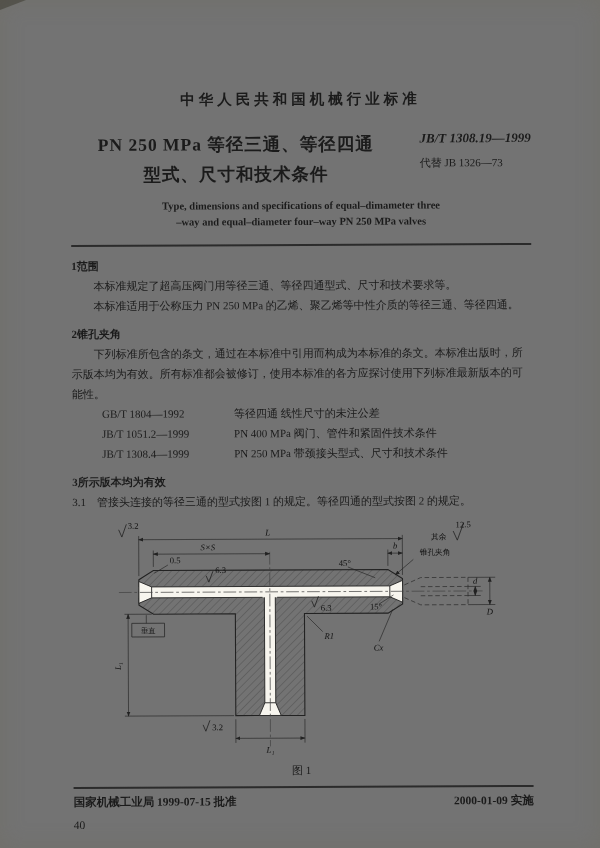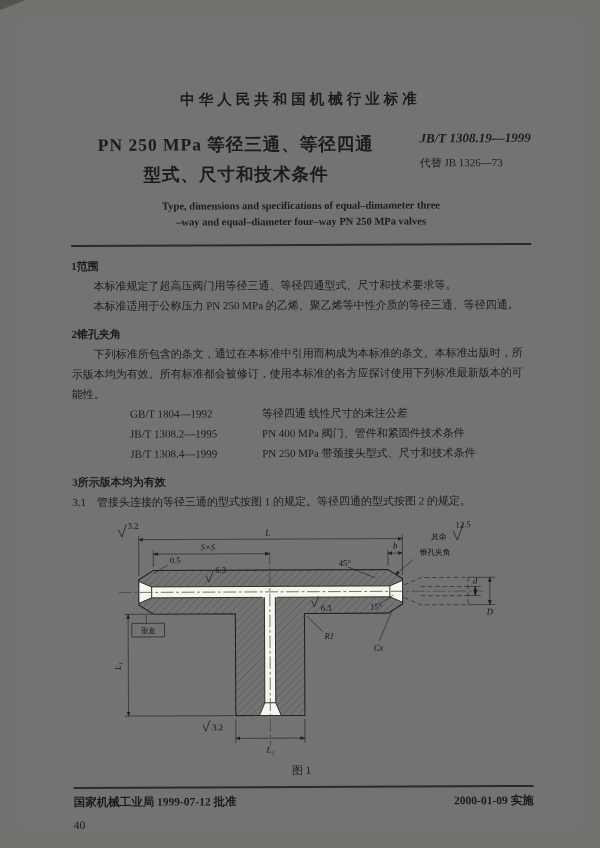--- a/index.html
+++ b/index.html
@@ -31,21 +31,21 @@
   .std-no{font-size:13px;font-weight:bold;font-style:italic;}
   .replaces{font-size:11px;margin-top:9px;}
   .en-title{margin-top:9px;text-align:center;font-size:10.5px;font-weight:bold;line-height:16px;}
   .rule{height:0;border-top:2px solid #2b2b2b;margin-top:14px;}
   .content{margin-top:9px;font-size:11px;line-height:20px;}
   .sec-heading{font-weight:bold;margin-top:8px;}
   .sec-heading .hgap{}
   .para{margin:0;text-indent:2em;}
   .para.noindent{text-indent:0;}
   .refs{padding-left:30px;}
-  .ref-code{display:inline-block;width:132px;margin-left:28px;}
+  .ref-code{display:inline-block;width:132px;}
   .figure{margin-top:6px;padding-left:28px;}
   .fig-caption{width:400px;text-align:center;font-size:11px;margin-top:-2px;}
   .footer-rule{margin-top:8px;}
   .footer-row{display:flex;justify-content:space-between;margin-top:6px;font-size:11.5px;font-weight:bold;}
   .page-no{margin-top:9px;font-size:11.5px;}
   svg text{font-family:"Liberation Serif","DejaVu Serif",serif;}
 </style>
 </head>
 <body>
 
@@ -83,21 +83,21 @@
 
       <div class="sec-heading">
         <span>2</span><span class="hgap">锥孔夹角</span>
       </div>
       <p class="para">下列标准所包含的条文，通过在本标准中引用而构成为本标准的条文。本标准出版时，所示版本均为有效。所有标准都会被修订，使用本标准的各方应探讨使用下列标准最新版本的可能性。</p>
       <div class="refs">
         <div class="ref-row">
           <span class="ref-code">GB/T 1804—1992</span><span>等径四通 线性尺寸的未注公差</span>
         </div>
         <div class="ref-row">
-          <span class="ref-code">JB/T 1308.2—1995</span><span>PN 400 MPa 阀门、管件和紧固件技术条件</span>
+          <span class="ref-code">JB/T 1051.2—1999</span><span>PN 400 MPa 阀门、管件和紧固件技术条件</span>
         </div>
         <div class="ref-row">
           <span class="ref-code">JB/T 1308.4—1999</span><span>PN 250 MPa 带颈接头型式、尺寸和技术条件</span>
         </div>
       </div>
 
       <div class="sec-heading">
         <span>3</span><span class="hgap">所示版本均为有效</span>
       </div>
       <p class="para noindent">3.1　管接头连接的等径三通的型式按图 1 的规定。等径四通的型式按图 2 的规定。</p>
@@ -204,19 +204,19 @@
           <text x="372" y="25" text-anchor="middle" font-size="8.5">其余</text>
           <text x="368" y="42" text-anchor="middle" font-size="8.5">锥孔夹角</text>
           <text x="52" y="127" text-anchor="middle" font-size="8">垂直</text>
         </g>
       </svg>
       <div class="fig-caption">图 1</div>
     </div>
 
     <div class="rule footer-rule"></div>
     <div class="footer-row">
-      <span>国家机械工业局 1999-07-12 批准</span>
+      <span>国家机械工业局 1999-07-15 批准</span>
       <span>2000-01-09 实施</span>
     </div>
     <div class="page-no">40</div>
 
   </div>
 </div>
 
 </body></html>

